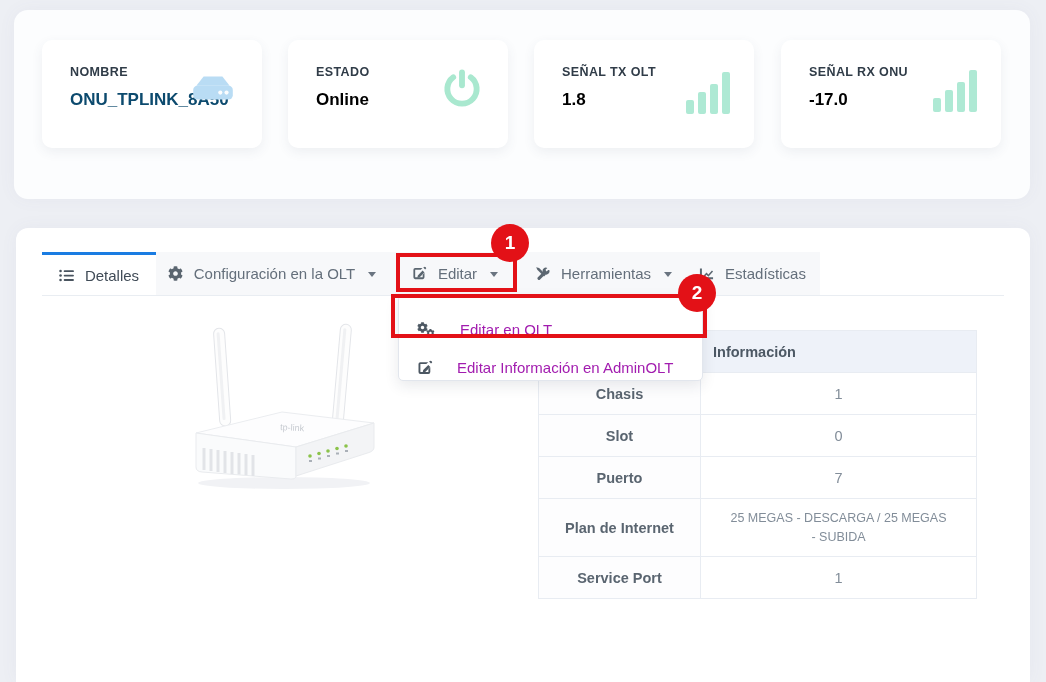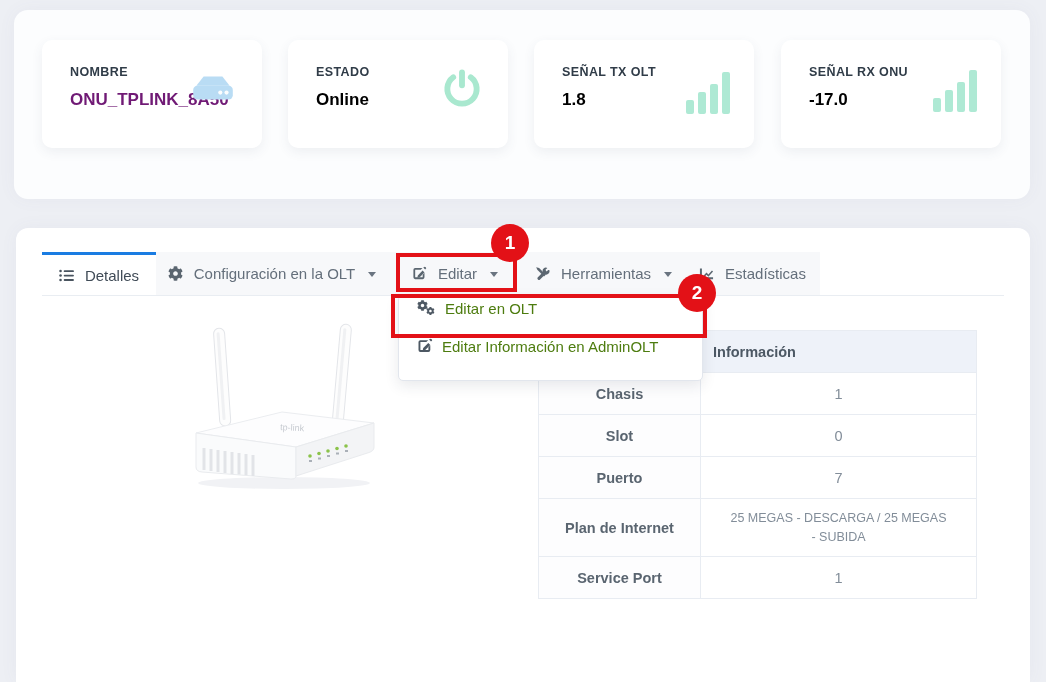--- a/index.html
+++ b/index.html
@@ -22,21 +22,21 @@
     position:absolute; top:30px; width:220px; height:108px;
     background:#ffffff; border-radius:10px;
     box-shadow:0 4px 12px rgba(62,73,100,.08);
   }
   .stat-card .label{
     position:absolute; left:28px; top:25px;
     font-size:12.5px; font-weight:bold; letter-spacing:.4px; color:#303c48;
   }
   .stat-card .value{
     position:absolute; left:28px; top:50px;
-    font-size:17px; font-weight:bold; color:#701a75;
+    font-size:17px; font-weight:bold; color:#0c4a6e;
   }
   .stat-card .value.green{ color:#000000; }
   .stat-icon{ position:absolute; right:24px; }
 
   .bars{ display:flex; align-items:flex-end; gap:4px; height:42px; }
   .bars i{ display:block; width:8px; background:#aee9d4; border-radius:2px; }
   .bars i:nth-child(1){height:14px;} .bars i:nth-child(2){height:22px;}
   .bars i:nth-child(3){height:30px;} .bars i:nth-child(4){height:42px;}
 
   
@@ -86,22 +86,22 @@
   .info-table tr.tall td{ height:58px; }
   .info-table tr.tall td.val{ font-size:12.5px; line-height:1.5; padding:0 28px; }
 
   
   .dropdown{
     position:absolute; left:382px; top:67px; width:305px;
     background:#ffffff; border:1px solid #e2e6ed; border-radius:5px;
     box-shadow:0 5px 14px rgba(40,50,70,.10); padding:4px 0; z-index:5;
   }
   .dropdown-item{
-    height:38px; display:flex; align-items:flex-start; gap:9px;
-    padding-left:18px; font-size:15px; color:#4d7c0f; cursor:pointer;
+    height:38px; display:flex; align-items:flex-end; gap:24px;
+    padding-left:18px; font-size:15px; color:#a21caf; cursor:pointer;
   }
   .dropdown-item .dicon{ display:inline-flex; color:#4d5863; }
 
   
   .hl-box{ position:absolute; border:4px solid #e31117; z-index:10; }
   .hl-box.step1{ left:380px; top:25px; width:121px; height:39px; }
   .hl-box.step2{ left:375px; top:66px; width:316px; height:44px; }
   .step-badge{
     position:absolute; width:38px; height:38px; border-radius:50%;
     background:#e31117; color:#ffffff; font-size:19px; font-weight:bold;

